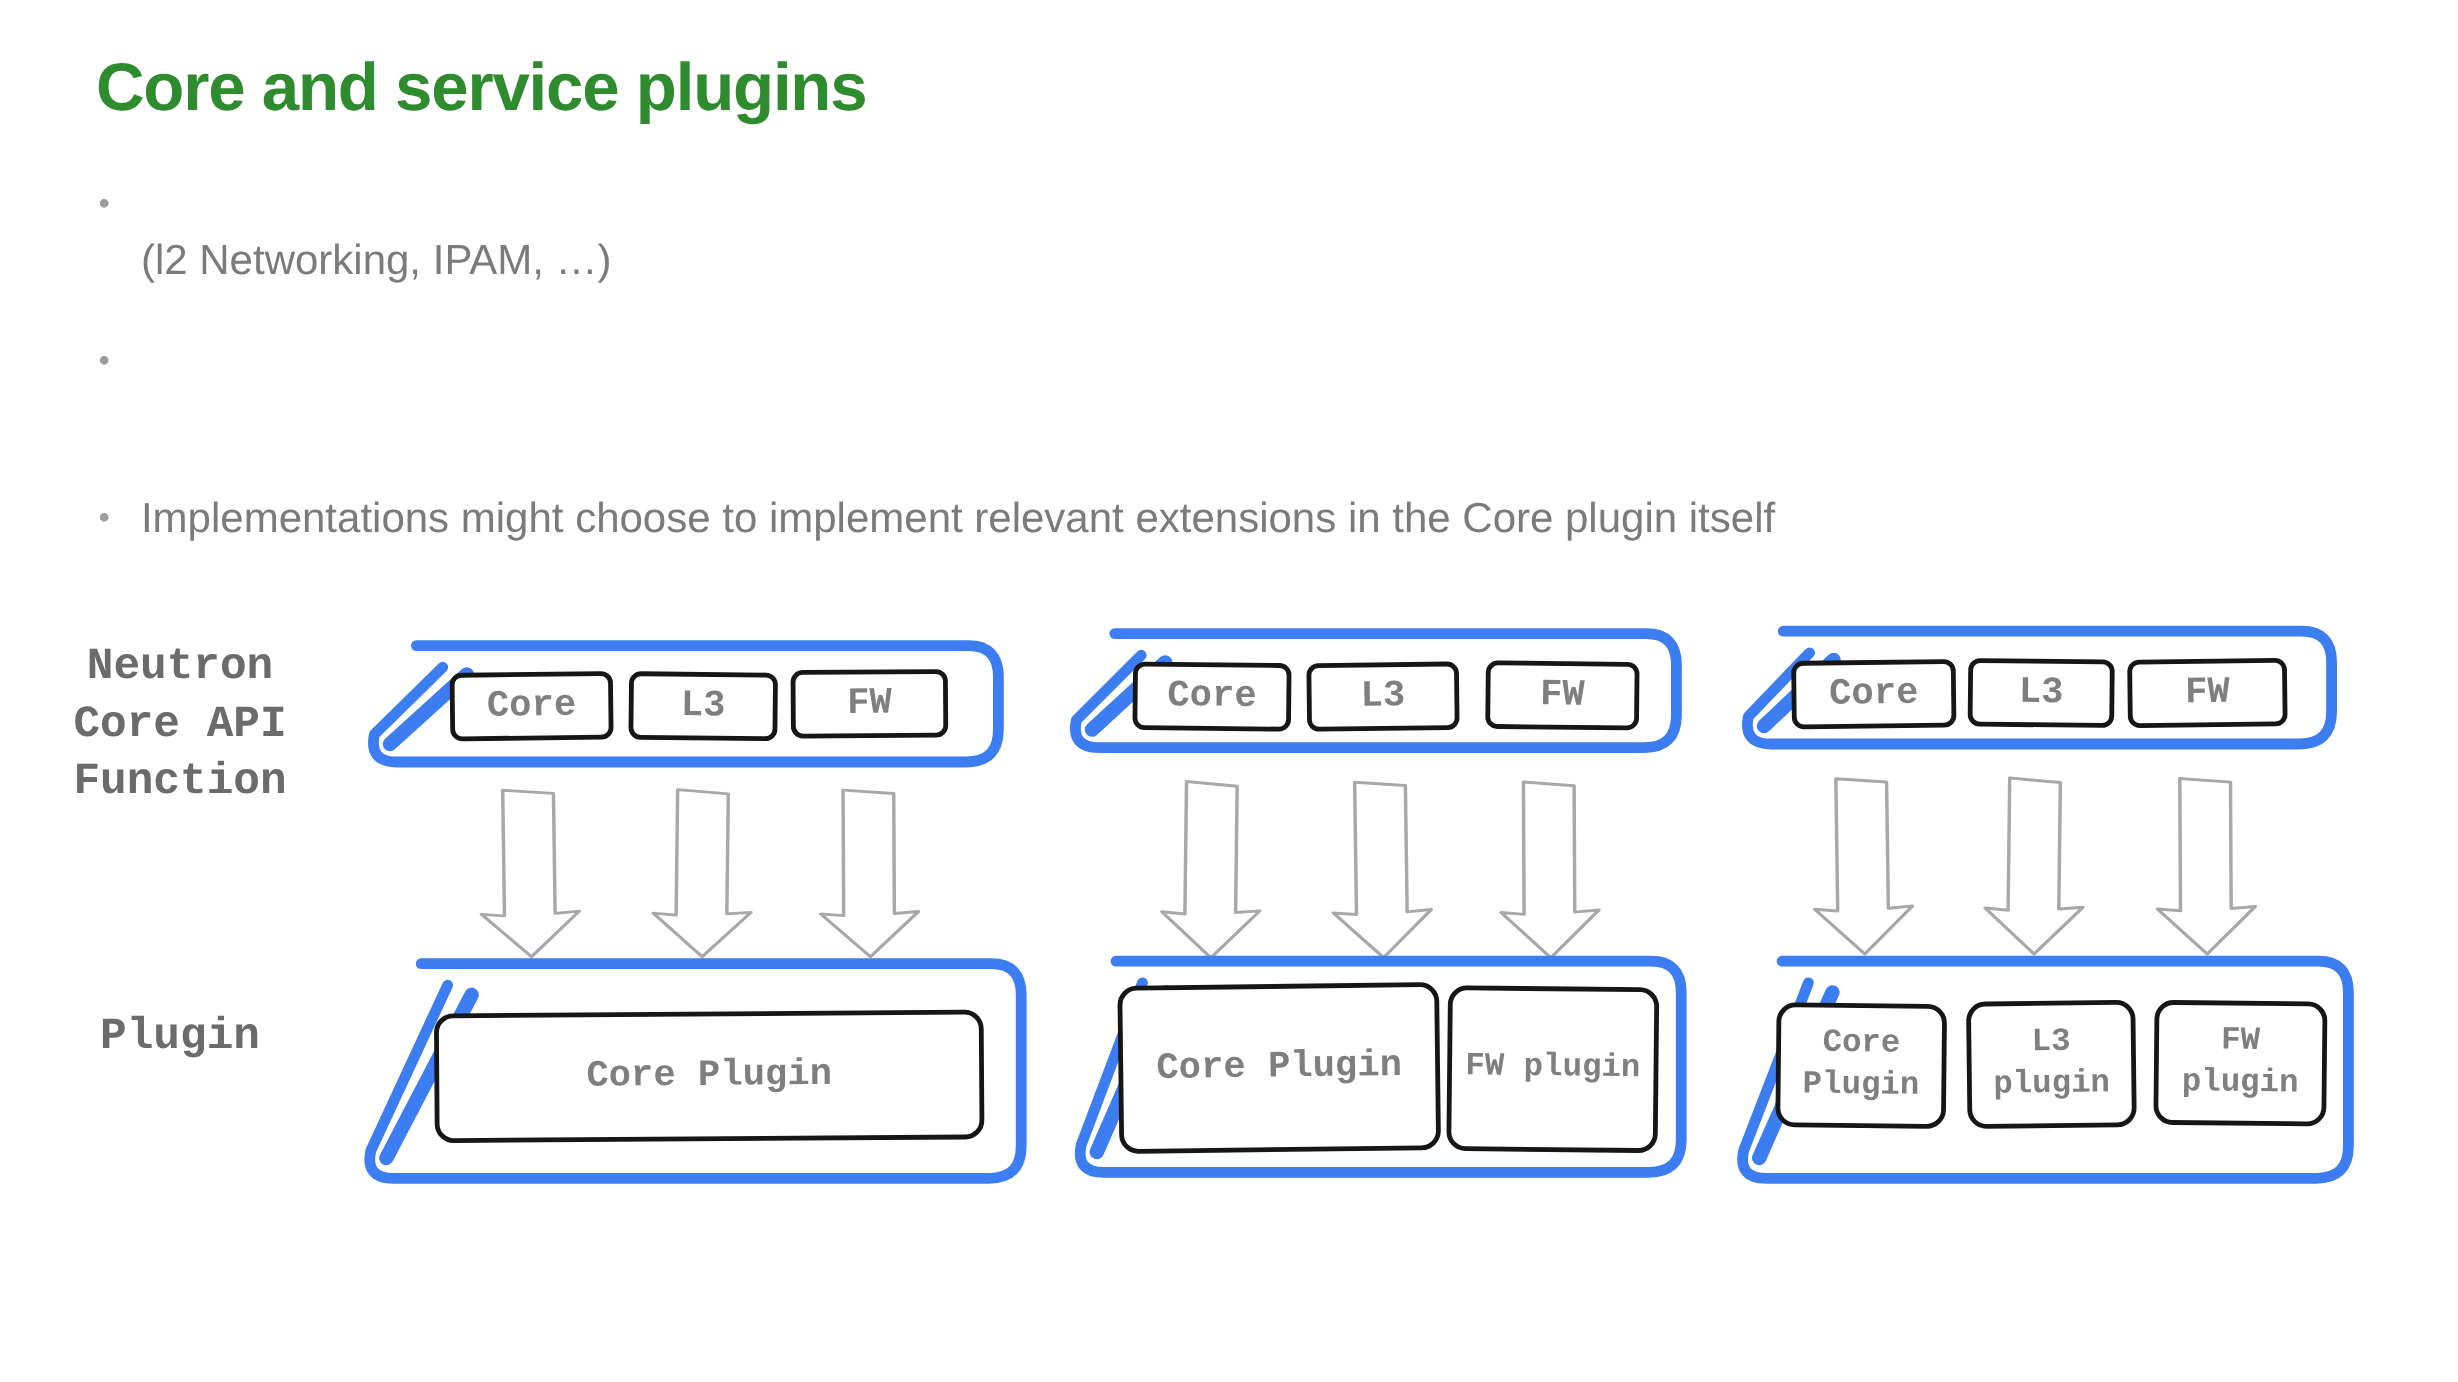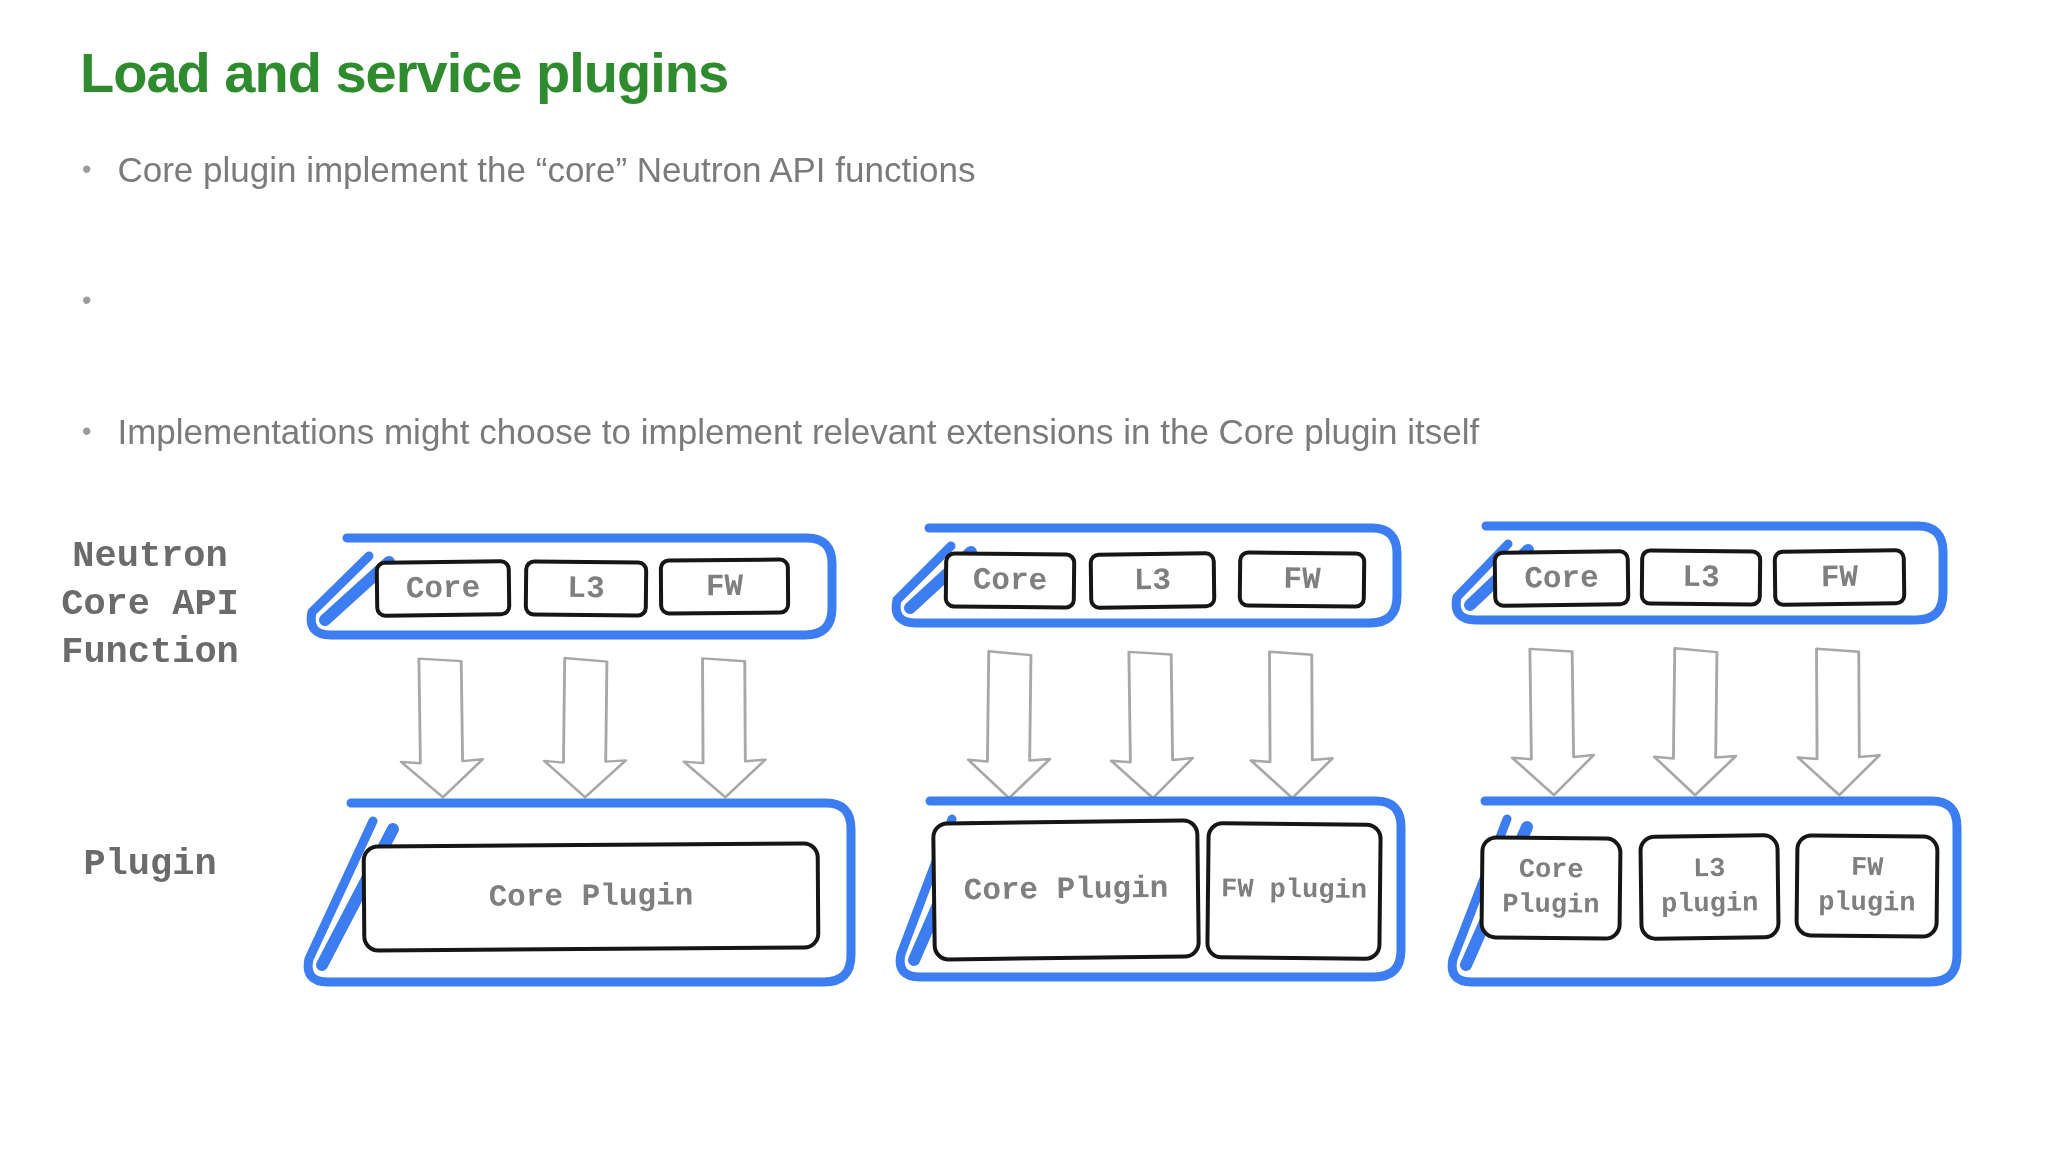--- a/index.html
+++ b/index.html
@@ -53,26 +53,26 @@
   .arrow path{stroke:#a8a8a8;stroke-width:3px;fill:#ffffff;stroke-linejoin:round;stroke-linecap:round;}
   .a1{transform:rotate(-0.8deg)}
   .a2{transform:rotate(0.7deg)}
   .a3{transform:rotate(-0.3deg)}
 </style>
 </head>
 <body>
 
 <div class="slide">
 
-  <div class="title">Load and service plugins</div>
+  <div class="title">Core and service plugins</div>
 
   <div class="bullet b1">
     <span class="dot">•</span>
-    <span><span>Core plugin implement the “core” Neutron API functions</span><br>
-    </span>
+    <span><br>
+    <span>(l2 Networking, IPAM, …)</span></span>
   </div>
   <div class="bullet b2">
     <span class="dot">•</span>
     <span><br>
     </span>
   </div>
   <div class="bullet b3">
     <span class="dot">•</span>
     <span><span>Implementations might choose to implement relevant extensions in the Core plugin itself</span></span>
   </div>

